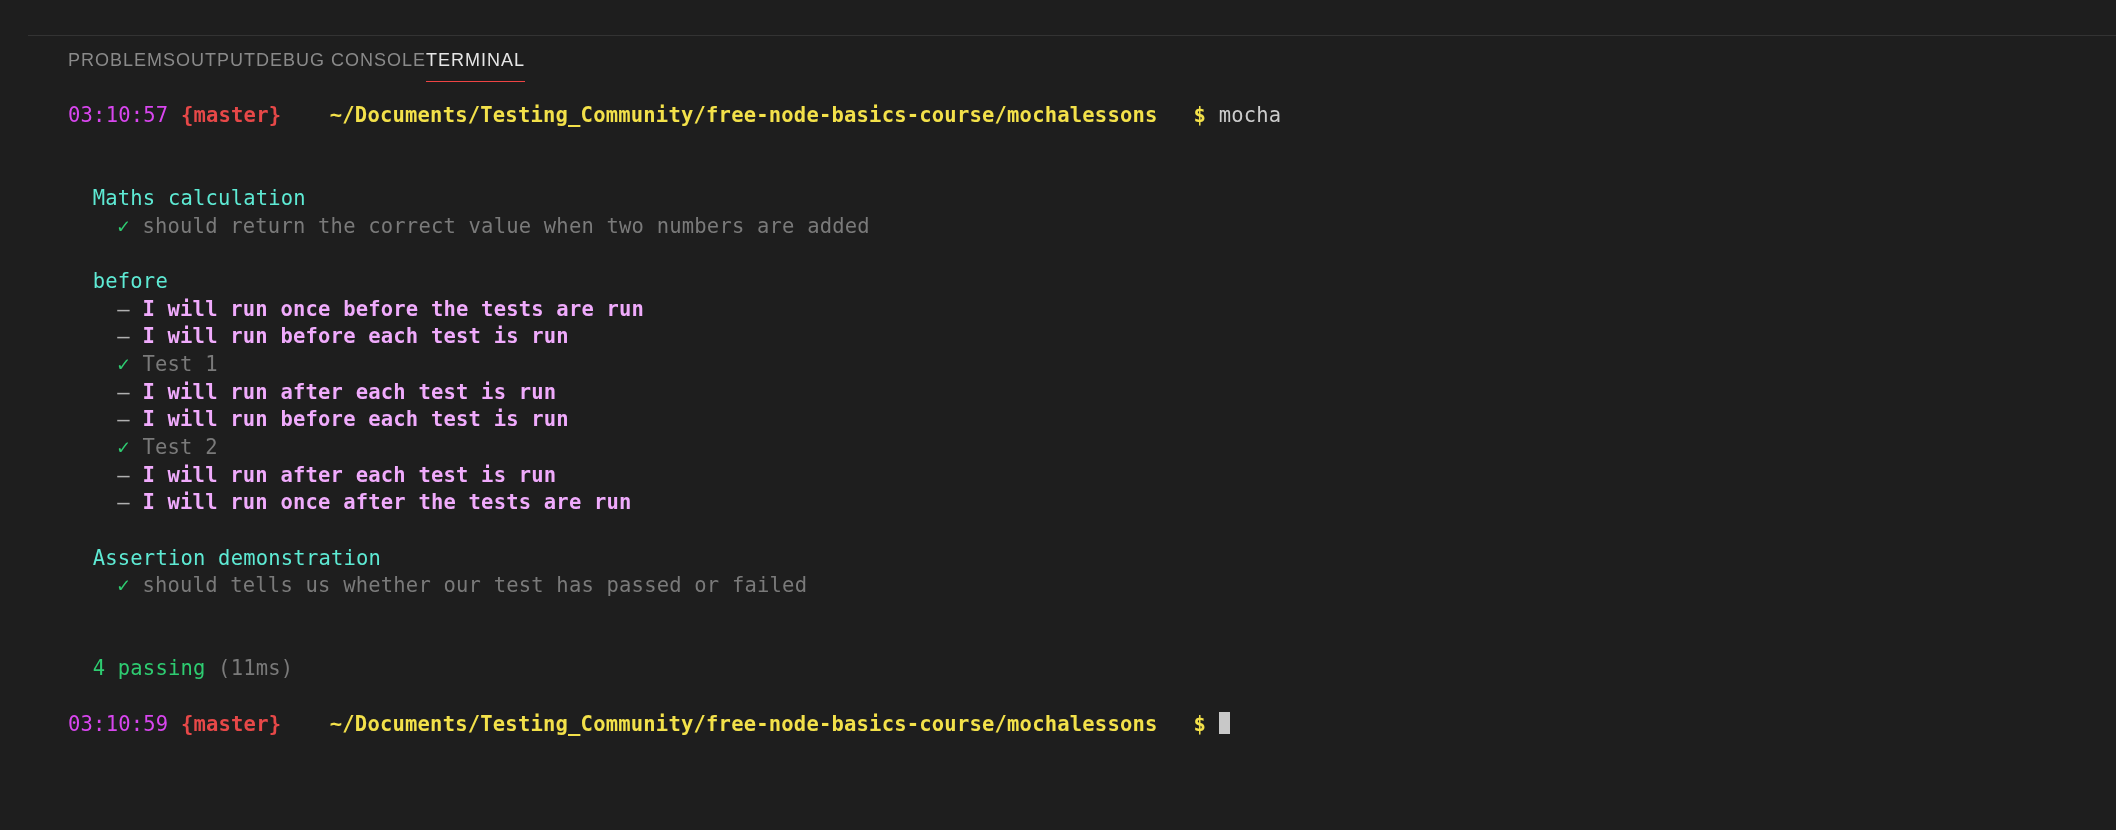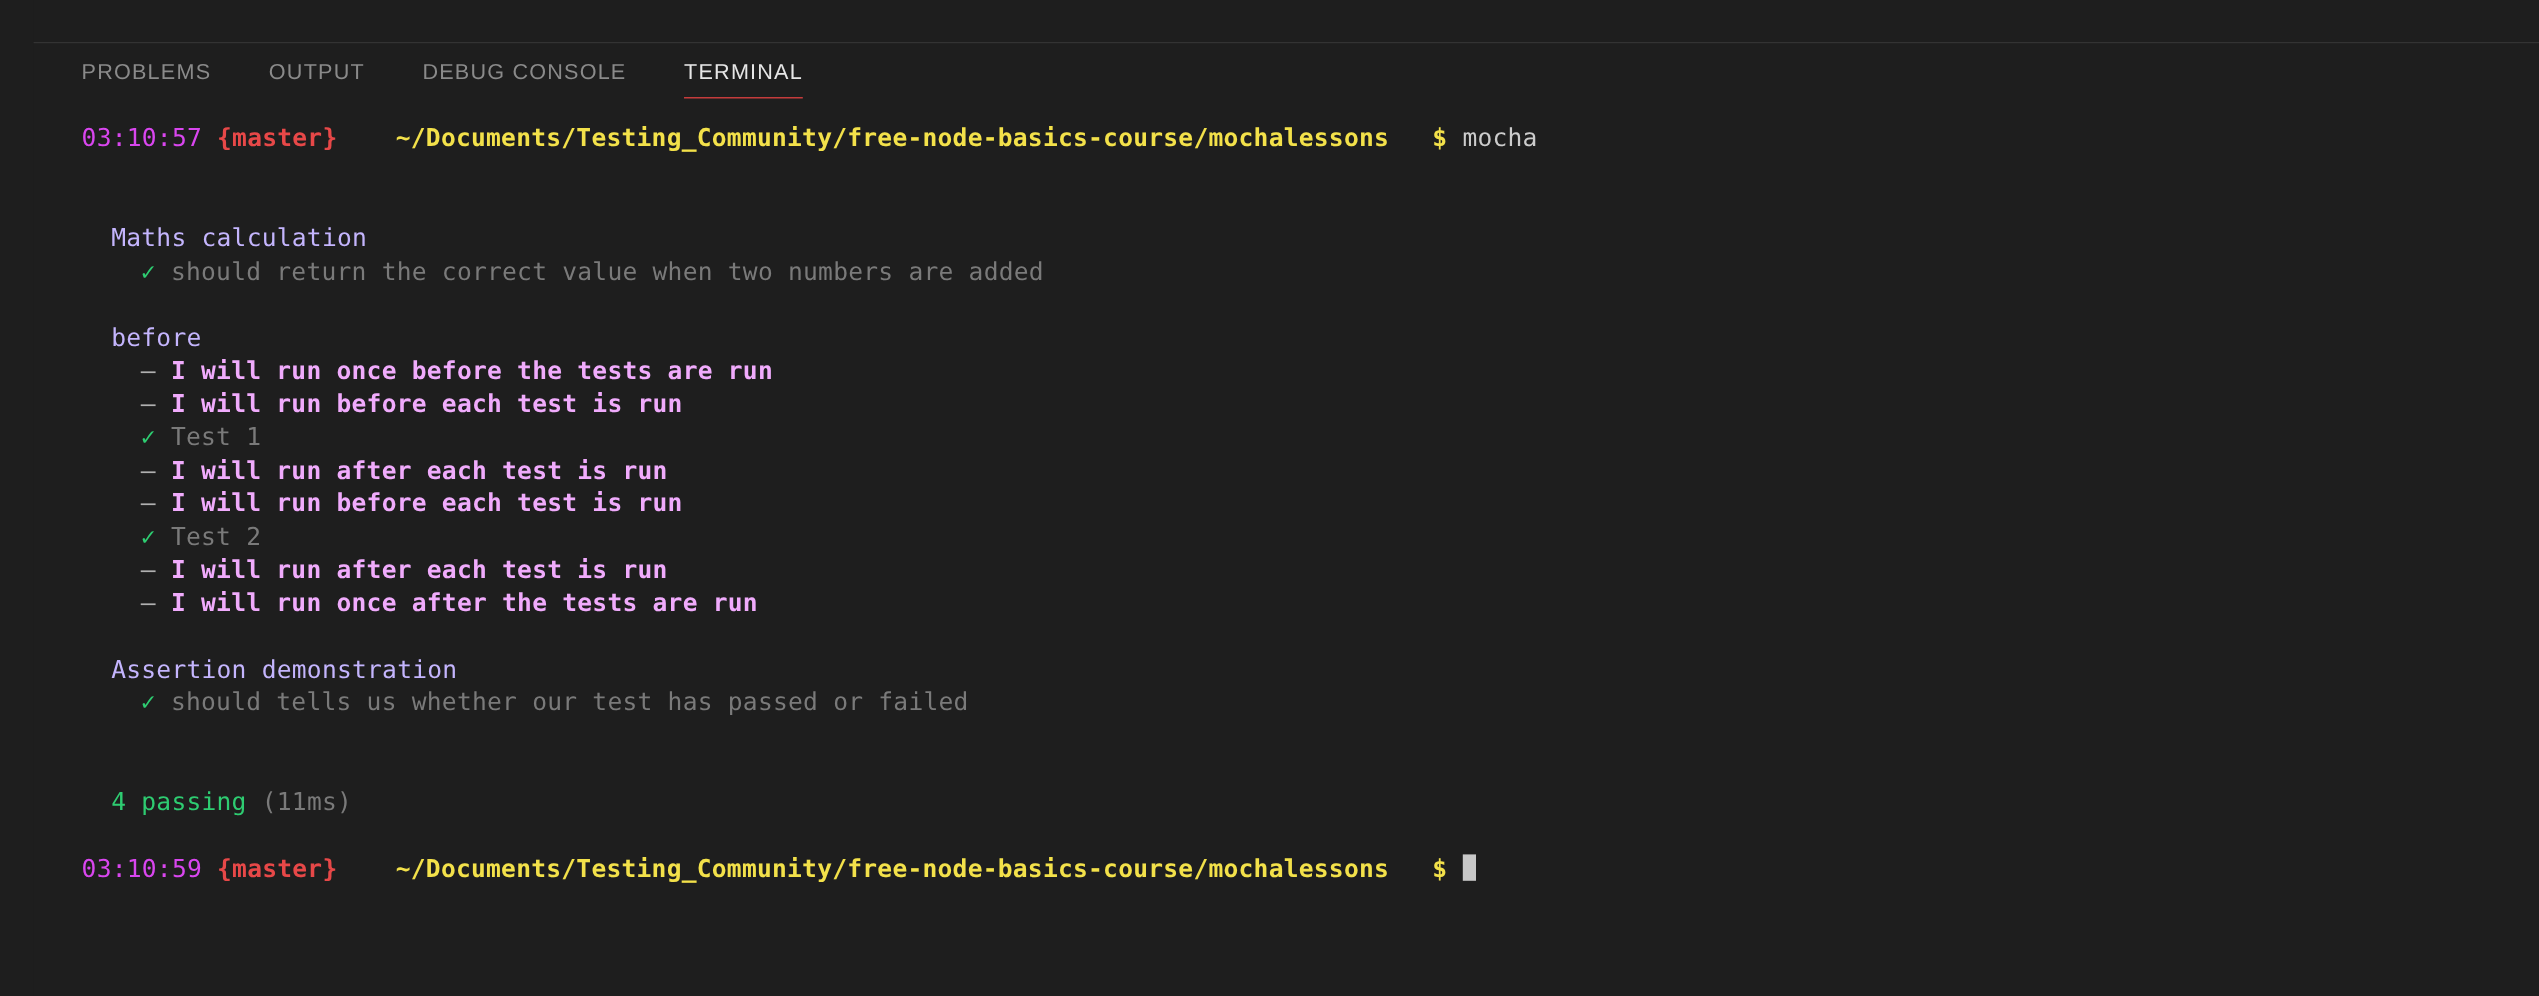--- a/index.html
+++ b/index.html
@@ -7,21 +7,20 @@
   body { display: flex; }
 
   .gutter { width: 28px; height: 100%; background: #1e1e1e; border-right: 0; }
 
   .panel { flex: 1; display: flex; flex-direction: column; background: #1e1e1e; }
 
   .top-spacer { height: 36px; border-bottom: 1px solid #333; }
 
   .tabs {
     display: flex;
-    gap: 48px;
     padding: 14px 0 0 40px;
     height: 60px;
     align-items: flex-start;
   }
   .tab {
     color: #8a8a8a;
     font-size: 18px;
     letter-spacing: 1px;
     font-family: -apple-system, "Segoe UI", sans-serif;
     font-weight: 400;
@@ -39,21 +38,21 @@
     line-height: 1.35;
     letter-spacing: 0.2px;
     color: #cccccc;
     white-space: pre;
   }
 
   .time   { color: #d946ef; }
   .branch { color: #e74848; font-weight: 600; }
   .path   { color: #f3e14a; font-weight: 700; margin-left: 36px; }
   .cmd    { color: #cccccc; }
-  .header { color: #c4b5fd; }
+  .header { color: #5eead4; }
   .checkg { color: #2ecc71; }
   .dimt   { color: #7a7a7a; }
   .dash   { color: #b0b0b0; }
   .msg    { color: #f0abfc; font-weight: bold; }
   .pass   { color: #2ecc71; }
   .cursor {
     display: inline-block;
     width: 11px;
     height: 22px;
     background: #c8c8c8;

